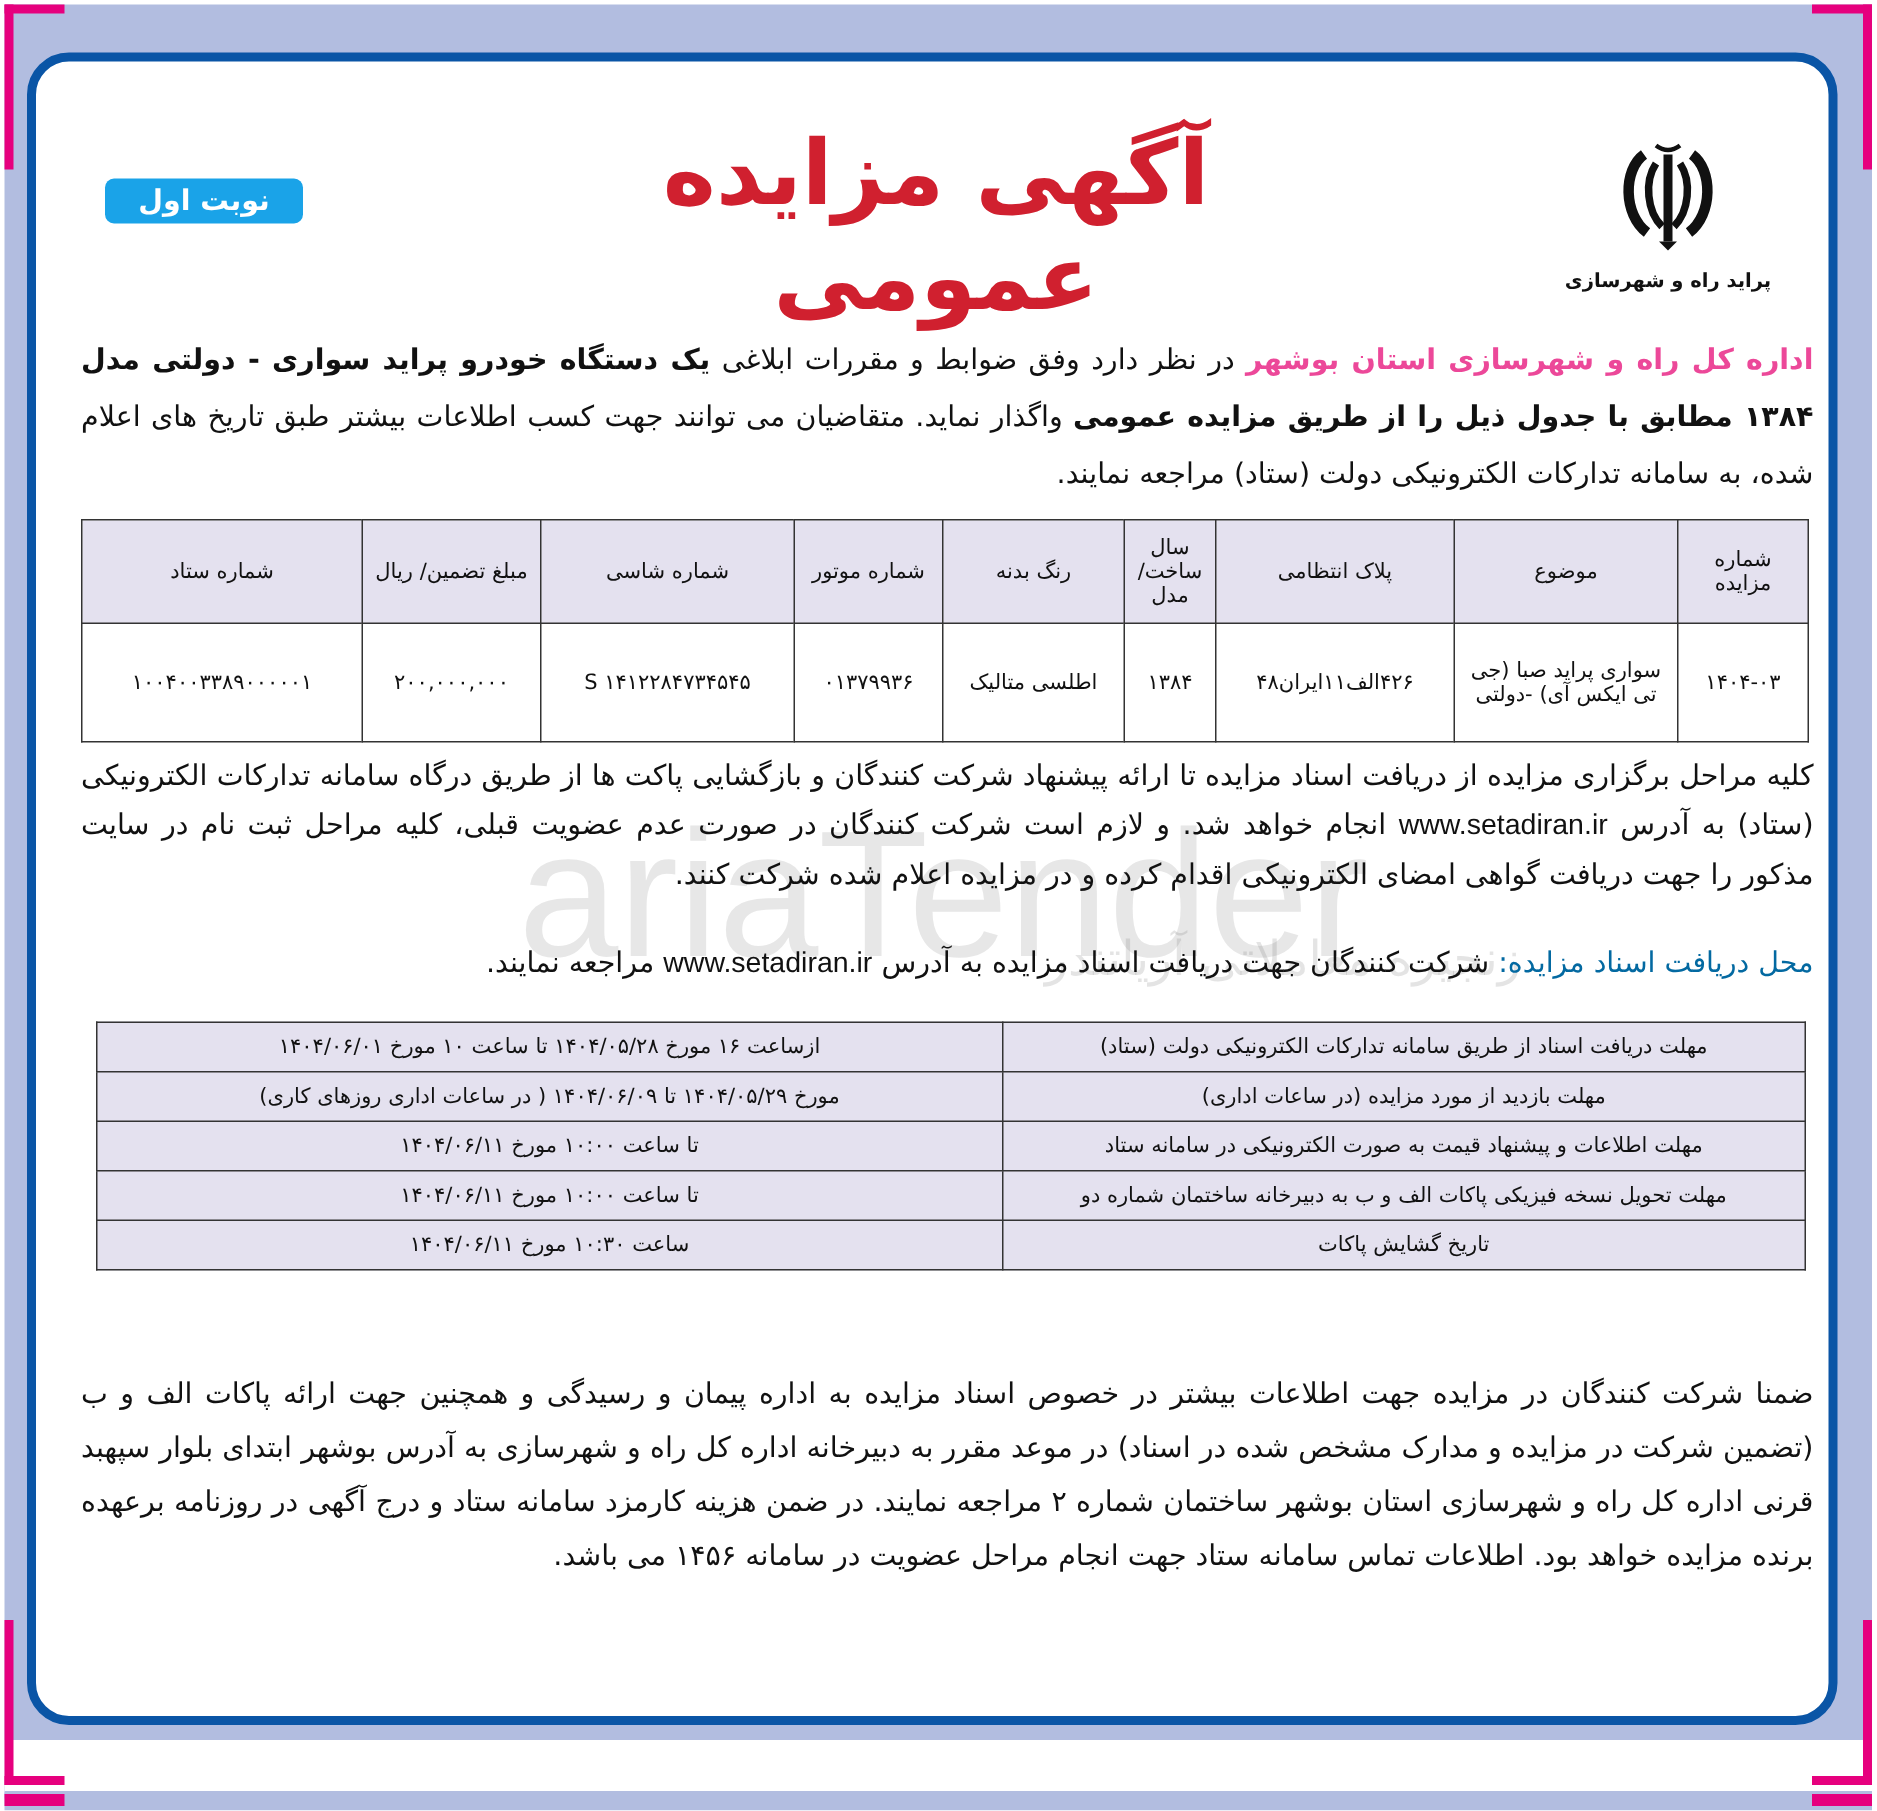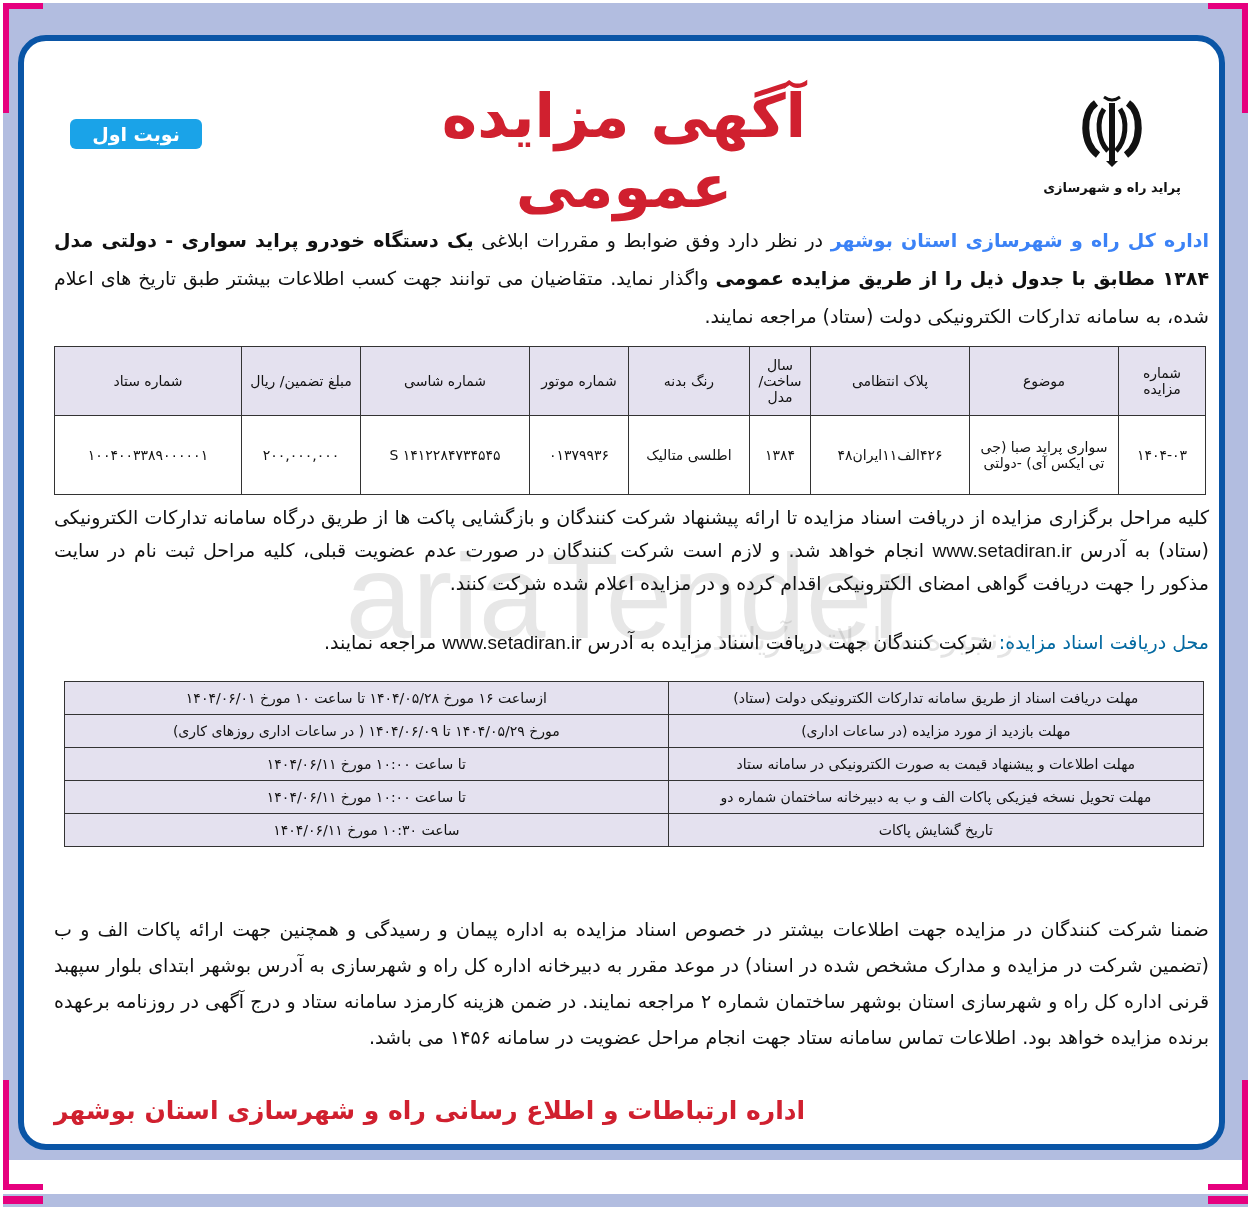--- a/index.html
+++ b/index.html
@@ -34,21 +34,21 @@
       font-family: "DejaVu Sans", sans-serif;
     }
     .badge {
       position: absolute; left: 46px; top: 78px; width: 132px; height: 30px; border-radius: 6px;
       background: #1aa3e8; color: #fff; font-size: 19px; font-weight: bold; text-align: center; line-height: 30px;
     }
     .intro {
       position: absolute; left: 30px; top: 180px; width: 1155px; font-size: 19px; line-height: 38px; color: #111;
       text-align: justify;
     }
-    .intro .pink { color: #3b82f6; font-weight: bold; }
+    .intro .pink { color: #ec4899; font-weight: bold; }
     .intro b { font-weight: bold; }
     table { border-collapse: collapse; }
     .auction-table {
       position: absolute; left: 30px; top: 305px; width: 1152px;
       font-size: 14px; color: #111;
     }
     .auction-table th, .auction-table td {
       border: 1.5px solid #333; text-align: center; padding: 3px 4px;
     }
     .auction-table th { background: #e4e1ef; font-weight: normal; height: 62px; }
@@ -184,14 +184,13 @@
       </tr>
       <tr>
         <td class="label">تاریخ گشایش پاکات</td>
         <td>ساعت ۱۰:۳۰ مورخ ۱۴۰۴/۰۶/۱۱</td>
       </tr>
     </tbody>
   </table>
 
   <div class="para4 rtl">ضمنا شرکت کنندگان در مزایده جهت اطلاعات بیشتر در خصوص اسناد مزایده به اداره پیمان و رسیدگی و همچنین جهت ارائه پاکات الف و ب (تضمین شرکت در مزایده و مدارک مشخص شده در اسناد) در موعد مقرر به دبیرخانه اداره کل راه و شهرسازی به آدرس بوشهر ابتدای بلوار سپهبد قرنی اداره کل راه و شهرسازی استان بوشهر ساختمان شماره ۲ مراجعه نمایند. در ضمن هزینه کارمزد سامانه ستاد و درج آگهی در روزنامه برعهده برنده مزایده خواهد بود. اطلاعات تماس سامانه ستاد جهت انجام مراحل عضویت در سامانه ۱۴۵۶ می باشد.</div>
 
-  <div class="footer-sig rtl">اداره ارتباطات و اطلاع رسانی راه و شهرسازی استان بوشهر</div>
 </div>
 
 </body></html>

